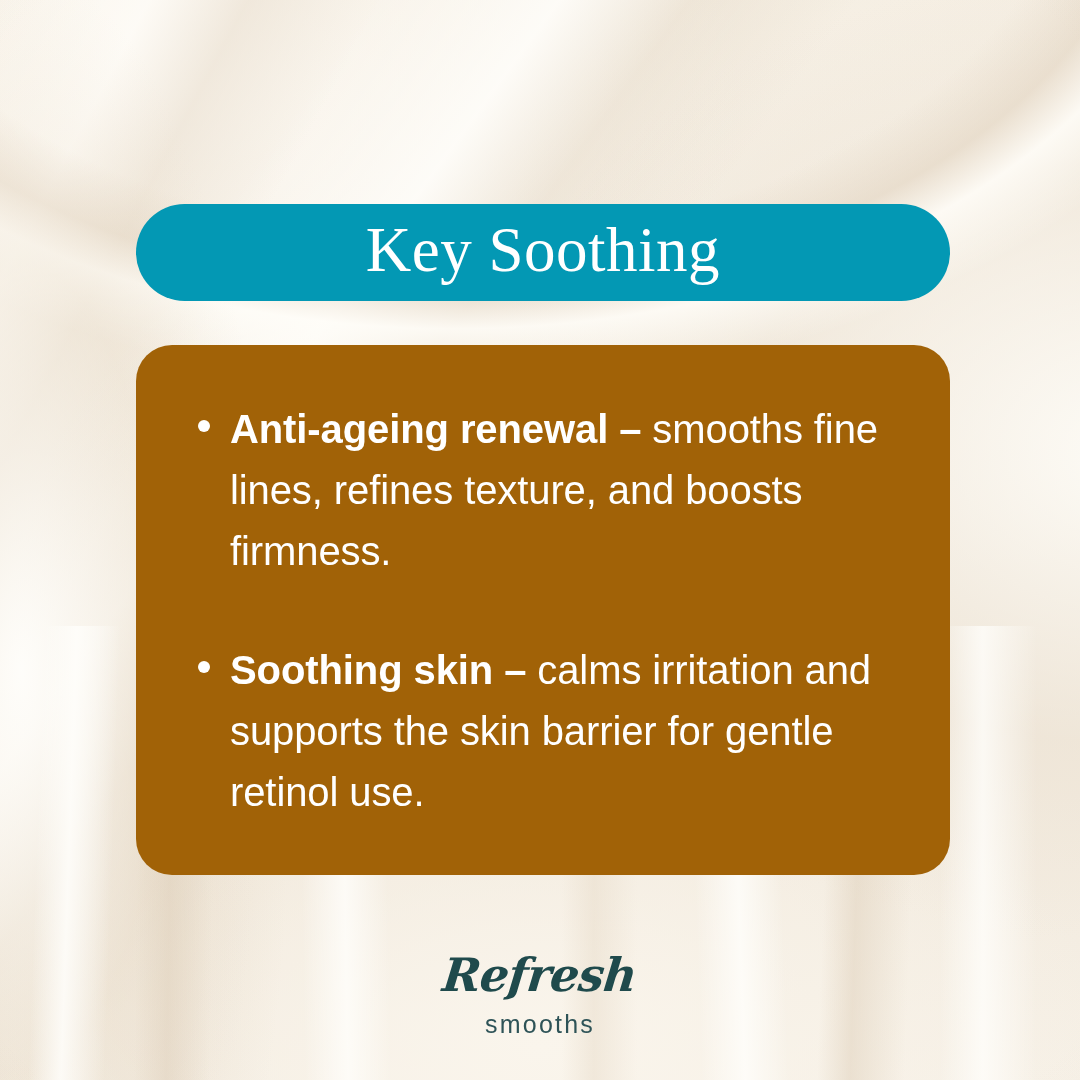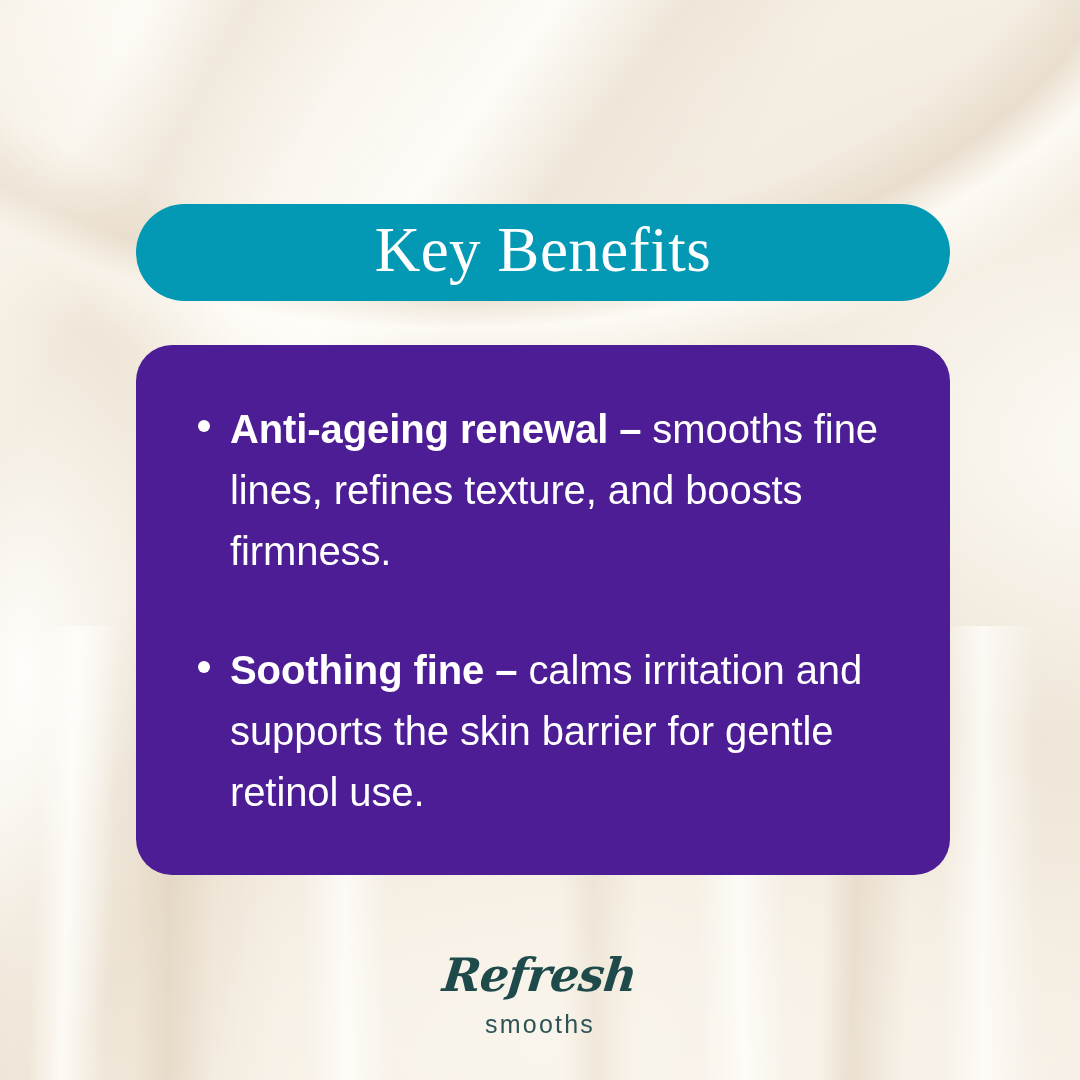--- a/index.html
+++ b/index.html
@@ -109,21 +109,21 @@
     color:#FFFFFF;
     letter-spacing:0.5px;
     line-height:1;
     padding-bottom:5px;
   }
 
   #benefits-card {
     position:absolute;
     left:136px; top:345px;
     width:814px; height:530px;
-    background:#4c1d95;
+    background:#a16207;
     border-radius:36px;
     padding:54px 40px 0 52px;
   }
 
   .benefit-item {
     display:flex;
     align-items:flex-start;
     color:#FFFFFF;
   }
   .benefit-item + .benefit-item { margin-top:58px; }
@@ -179,36 +179,36 @@
 <div class="bg-layer" id="bg-base"></div>
 <div class="bg-layer" id="bg-swirl-top"></div>
 <div class="bg-layer" id="bg-arc"></div>
 <div class="bg-layer" id="bg-left-ridge"></div>
 <div class="bg-layer" id="bg-bottom-streaks"></div>
 <div class="bg-layer" id="bg-vignette"></div>
 
 <div class="content">
 
   <div id="title-pill">
-    <span id="title-text">Key Benefits</span>
+    <span id="title-text">Key Soothing</span>
   </div>
 
   <div id="benefits-card">
 
     <div class="benefit-item">
       <span class="bullet-dot"></span>
       <div class="benefit-text">
         <span class="benefit-lead">Anti-ageing renewal</span><span class="benefit-lead"> – </span><span>smooths fine lines, refines texture, and boosts firmness.</span>
       </div>
     </div>
 
     <div class="benefit-item">
       <span class="bullet-dot"></span>
       <div class="benefit-text">
-        <span class="benefit-lead">Soothing fine</span><span class="benefit-lead"> – </span><span>calms irritation and supports the skin barrier for gentle retinol use.</span>
+        <span class="benefit-lead">Soothing skin</span><span class="benefit-lead"> – </span><span>calms irritation and supports the skin barrier for gentle retinol use.</span>
       </div>
     </div>
 
   </div>
 
   <div id="brand-logo">
     <div id="brand-name">Refresh</div>
     <div id="brand-tagline">smooths</div>
   </div>
 

